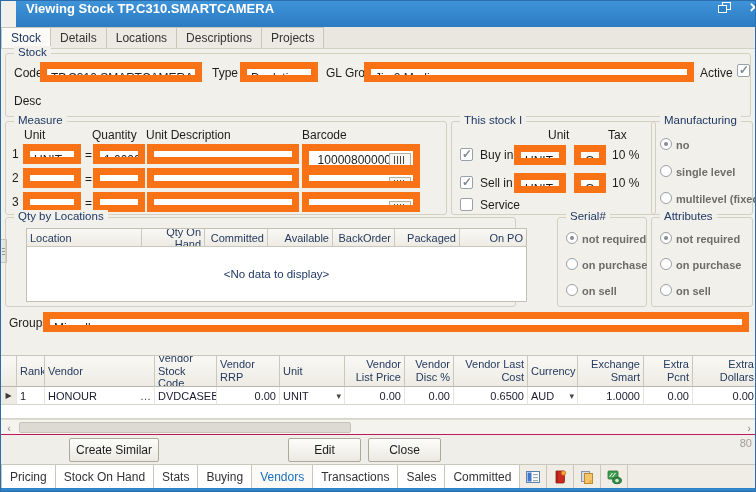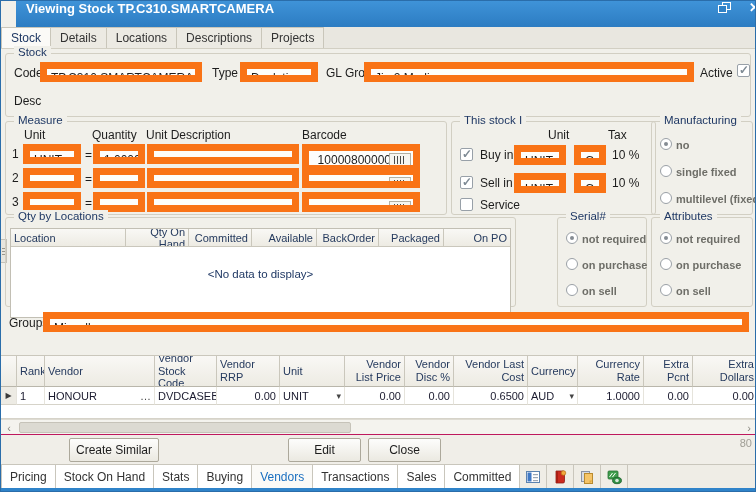--- a/index.html
+++ b/index.html
@@ -74,21 +74,21 @@
   .bc-btn{
     position:absolute; right:2px; top:2px; width:22px; height:14px;
     border:1px solid #b3b0a4; background:#f6f5f1; display:flex; align-items:center; justify-content:center;
   }
   .bc-glyph{
     width:12px; height:8px;
     background:repeating-linear-gradient(90deg,#4a4a4a 0 1px,transparent 1px 3px);
   }
   .eq{ position:absolute; font-size:12px; color:#1d1d1d; }
   
-  .qtable{ position:absolute; left:4px; top:10px; width:501px; height:90px; border:1px solid #c2bfb4; background:#fff;}
+  .qtable{ position:absolute; left:20px; top:10px; width:501px; height:74px; border:1px solid #c2bfb4; background:#fff;}
   .qhead{ display:flex; height:18px; }
   .qh{
     display:flex; align-items:center; padding:0 3px; font-size:11px; color:#253a5e;
     background:linear-gradient(#f9f8f5,#edebe3);
     border-right:1px solid #cac7bc; border-bottom:1px solid #cac7bc; overflow:hidden;
   }
   .qbody{ height:54px; display:flex; align-items:center; justify-content:center;
     font-size:11.5px; color:#1f3864; background:#fff; }
   .right{ justify-content:flex-end; text-align:right; }
   
@@ -246,21 +246,21 @@
 
       <span class="checkbox" style="left:8px;top:76px;"></span>
       <span class="lbl" style="left:28px;top:76px;">Service</span>
     </div>
 
     <div class="group" style="left:650px;top:72px;width:102px;height:94px;">
       <span class="glabel">Manufacturing</span>
       <span class="radio selected" style="left:8px;top:16px;"></span>
       <span class="rlabel" style="left:24px;top:17px;">no</span>
       <span class="radio" style="left:8px;top:43px;"></span>
-      <span class="rlabel" style="left:24px;top:44px;">single fixed</span>
+      <span class="rlabel" style="left:24px;top:44px;">single level</span>
       <span class="radio" style="left:8px;top:70px;"></span>
       <span class="rlabel" style="left:24px;top:71px;">multilevel (fixed)</span>
     </div>
 
     <div class="left-grip">
         <i></i>
         <i></i>
         <i></i>
       </div>
 
@@ -308,21 +308,21 @@
         <div class="vh" style="width:16px;"></div>
         <div class="vh" style="width:28px;">Rank</div>
         <div class="vh" style="width:110px;">Vendor</div>
         <div class="vh" style="width:62px;">Vendor Stock Code</div>
         <div class="vh" style="width:63px;">Vendor RRP</div>
         <div class="vh" style="width:65px;">Unit</div>
         <div class="vh right" style="width:60px;">Vendor List Price</div>
         <div class="vh right" style="width:49px;">Vendor Disc %</div>
         <div class="vh right" style="width:74px;">Vendor Last Cost</div>
         <div class="vh" style="width:50px;">Currency</div>
-        <div class="vh right" style="width:66px;">Currency Rate</div>
+        <div class="vh right" style="width:66px;">Exchange Smart</div>
         <div class="vh right" style="width:49px;">Extra Pcnt</div>
         <div class="vh right" style="width:64px;border-right:none;">Extra Dollars</div>
       </div>
       <div class="vrow">
         <div class="vd vind" style="width:16px;">▶</div>
         <div class="vd" style="width:28px;">1</div>
         <div class="vd" style="width:110px;">
           <span>HONOUR</span>
           <span class="dots">…</span>
         </div>

